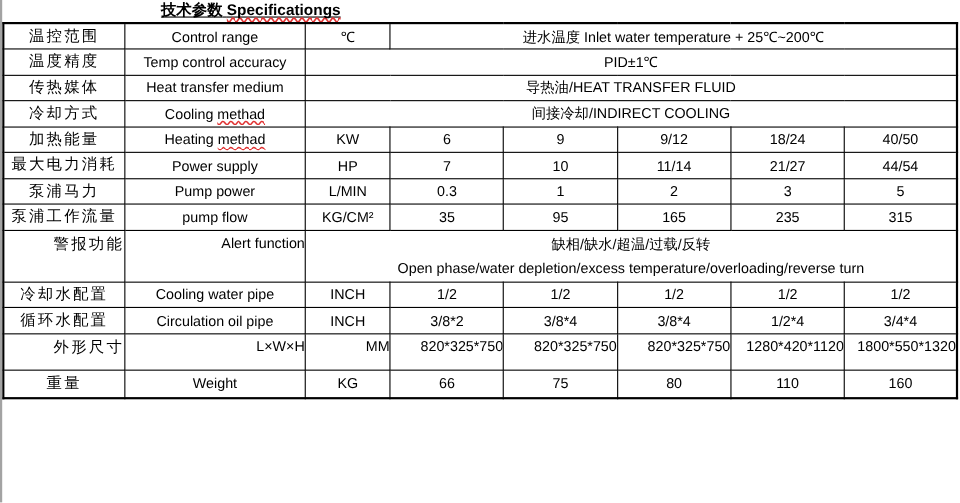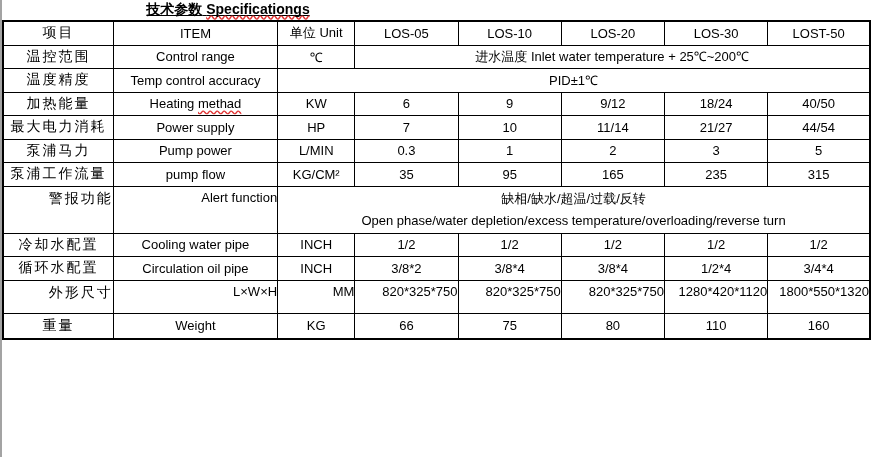--- a/index.html
+++ b/index.html
@@ -72,46 +72,46 @@
         <col style="width:164px">
         <col style="width:77px">
       <col style="width:103px">
         <col style="width:103px">
         <col style="width:103px">
         <col style="width:103px">
         <col style="width:102px">
     </colgroup>
 
     <tbody>
-        <tr class="rh">
-      <td class="zh">项目</td>
-      <td class="en">ITEM</td>
-      <td>单位 Unit</td>
-      <td>LOS-05</td>
-      <td>LOS-10</td>
-      <td>LOS-20</td>
-      <td>LOS-30</td>
-      <td>LOST-50</td>
-    </tr>
 
     <tr class="rn">
       <td class="zh">温控范围</td>
       <td class="en">Control range</td>
       <td>℃</td>
       <td colspan="5">进水温度 Inlet water temperature + 25℃~200℃</td>
     </tr>
 
     <tr class="rn">
       <td class="zh">温度精度</td>
       <td class="en">Temp control accuracy</td>
       <td colspan="6">PID±1℃</td>
     </tr>
 
 
-
+    <tr class="rn">
+      <td class="zh">传热媒体</td>
+      <td class="en">Heat transfer medium</td>
+      <td colspan="6">导热油/HEAT TRANSFER FLUID</td>
+    </tr>
+
+    <tr class="rn">
+      <td class="zh">冷却方式</td>
+      <td class="en"><span>Cooling</span> <span class="spellcheck">methad</span></td>
+      <td colspan="6">间接冷却/INDIRECT COOLING</td>
+    </tr>
 
     <tr class="rn">
       <td class="zh">加热能量</td>
       <td class="en"><span>Heating</span> <span class="spellcheck">methad</span></td>
       <td>KW</td>
       <td>6</td>
       <td>9</td>
       <td>9/12</td>
       <td>18/24</td>
       <td>40/50</td>

